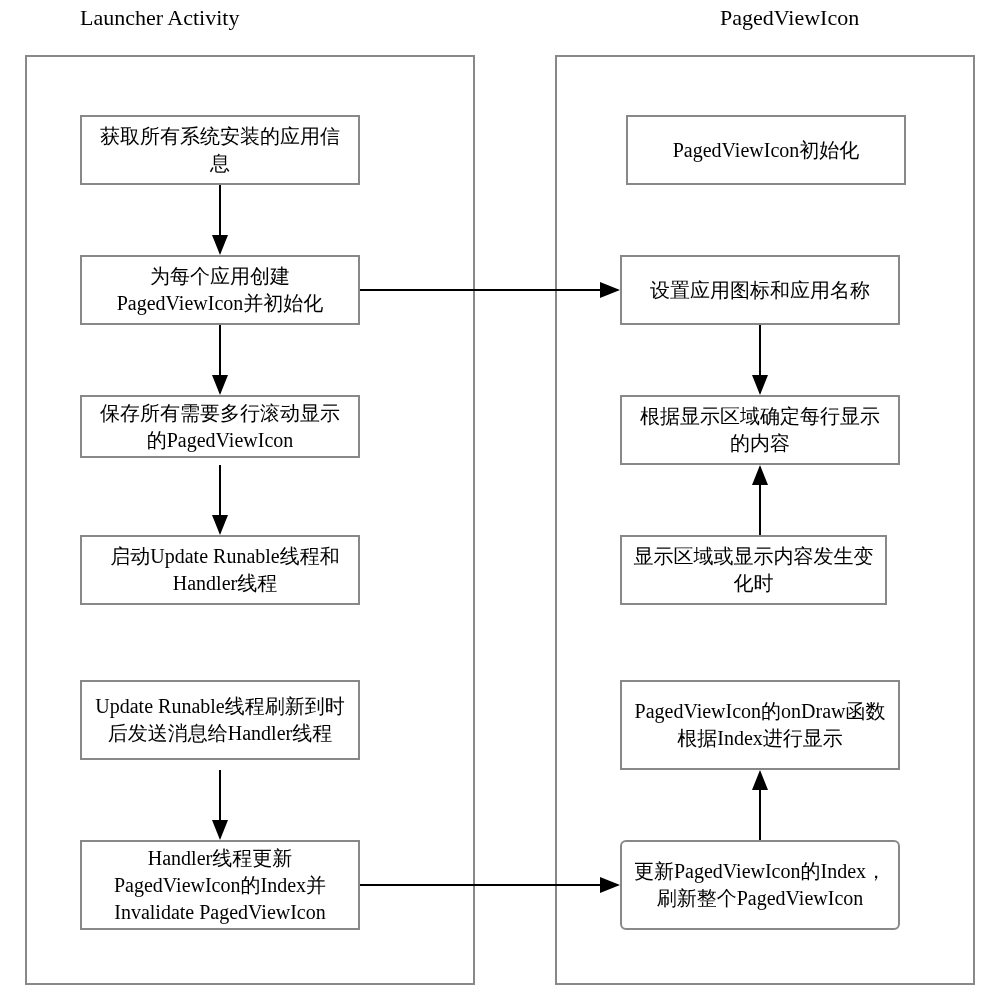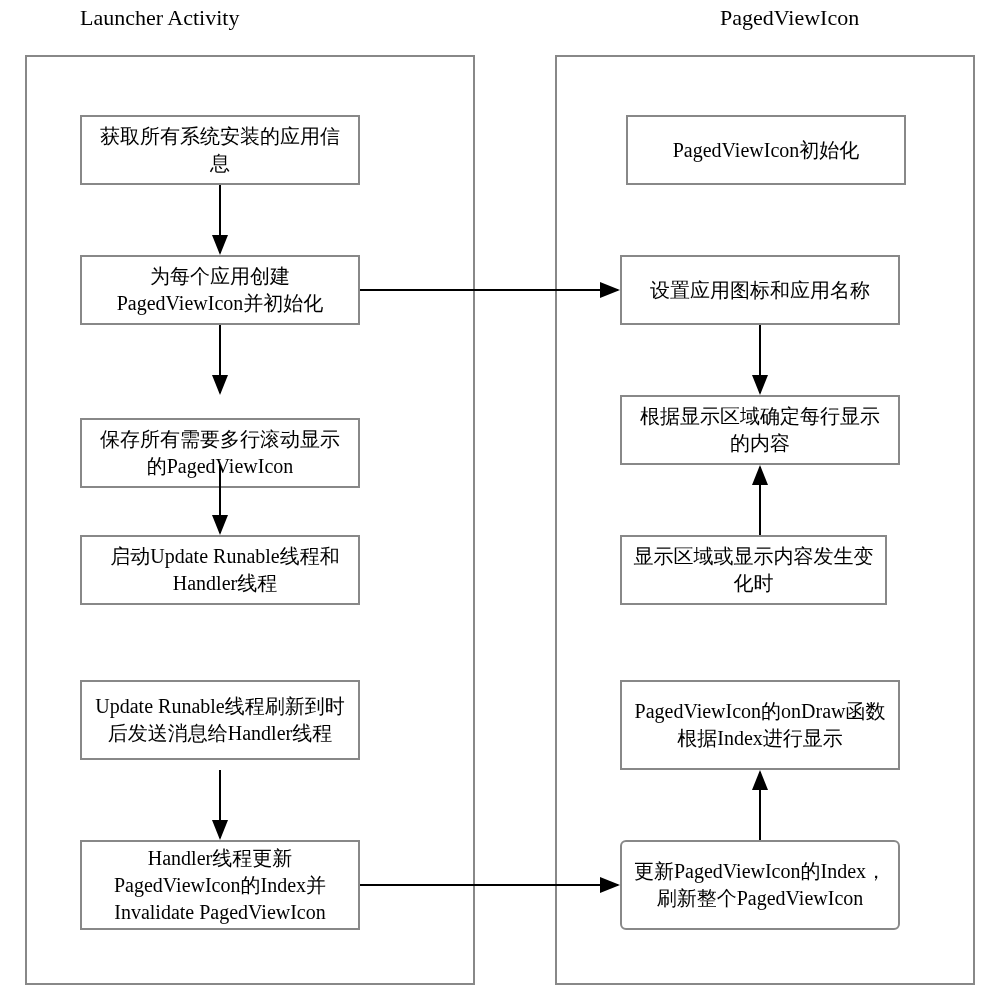--- a/index.html
+++ b/index.html
@@ -61,21 +61,21 @@
 
   <div class="container" style="left: 25px; top: 55px; width: 450px; height: 930px;"></div>
   <div class="container" style="left: 555px; top: 55px; width: 420px; height: 930px;"></div>
 
   <div class="node" style="left: 80px; top: 115px; width: 280px; height: 70px;">
     <span>获取所有系统安装的应用信息</span>
   </div>
   <div class="node" style="left: 80px; top: 255px; width: 280px; height: 70px;">
     <span>为每个应用创建PagedViewIcon并初始化</span>
   </div>
-  <div class="node" style="left: 80px; top: 418px; width: 280px; height: 70px;">
+  <div class="node" style="left: 80px; top: 395px; width: 280px; height: 63px;">
     <span>保存所有需要多行滚动显示的PagedViewIcon</span>
   </div>
   <div class="node" style="left: 80px; top: 535px; width: 280px; height: 70px; padding-left: 20px;">
     <span>启动Update Runable线程和Handler线程</span>
   </div>
   <div class="node" style="left: 80px; top: 680px; width: 280px; height: 80px;">
     <span>Update Runable线程刷新到时后发送消息给Handler线程</span>
   </div>
   <div class="node" style="left: 80px; top: 840px; width: 280px; height: 90px;">
     <span>Handler线程更新PagedViewIcon的Index并Invalidate PagedViewIcon</span>

